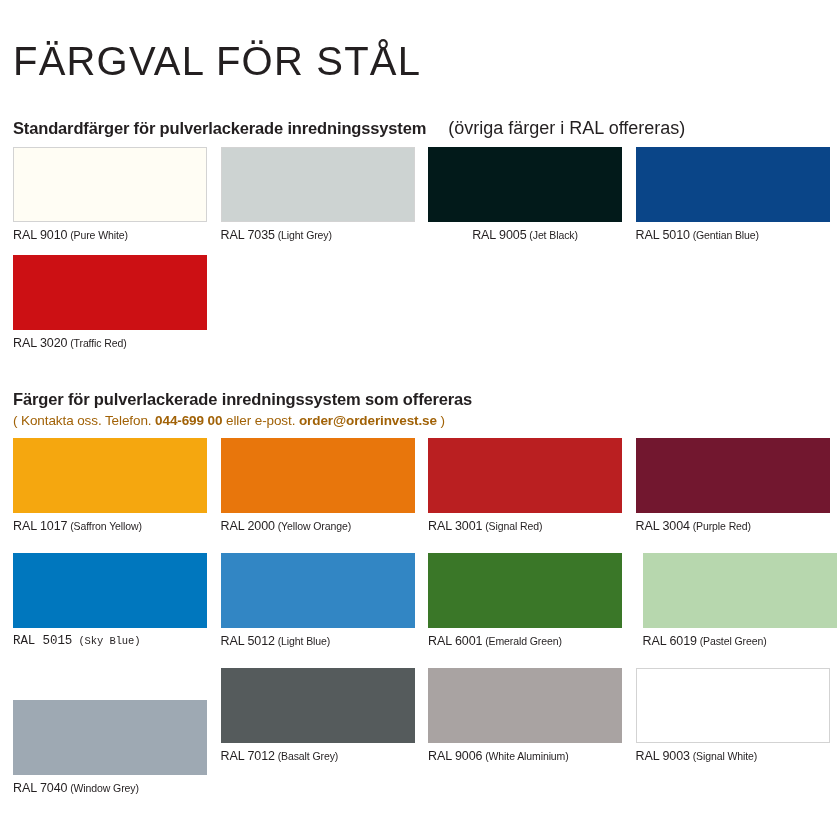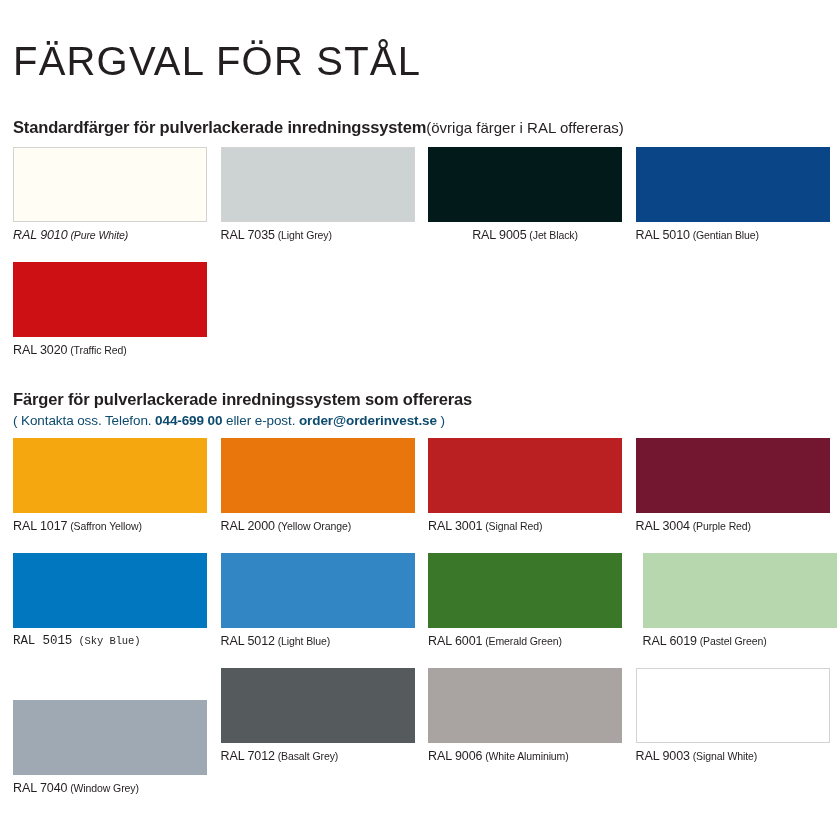--- a/index.html
+++ b/index.html
@@ -51,32 +51,33 @@
     top: 0;
     white-space: nowrap;
   }
   .section-heading {
     font-size: 16.5px;
     font-weight: bold;
     letter-spacing: -0.15px;
     color: #231f20;
   }
   .section-note {
-    font-size: 15px;
+    font-size: 18px;
     font-weight: normal;
     color: #231f20;
+    margin-left: 22px;
     letter-spacing: 0;
   }
   .section-subline {
     position: absolute;
     left: 13px;
     top: 23px;
     font-size: 13.5px;
     font-weight: normal;
-    color: #0c4a6e;
+    color: #a16207;
     white-space: nowrap;
     letter-spacing: -0.1px;
   }
   .section-subline b { font-weight: bold; }
 
   
   .swatch-grid {
     position: absolute;
     left: 0;
     width: 840px;
@@ -108,37 +109,37 @@
 
 <div class="page">
 
   <div class="page-title">FÄRGVAL FÖR STÅL</div>
 
   <div class="section" id="section-standard">
     <div class="section-heading-row">
       <span class="section-heading">Standardfärger för pulverlackerade inredningssystem</span><span class="section-note">(övriga färger i RAL offereras)</span>
     </div>
     <div class="swatch-grid" style="top: 29px;">
-        <div class="swatch" style="left: 13px; top: 0px; font-style: italic;">
+        <div class="swatch" style="left: 13px; top: 0px;">
           <div class="chip bordered" style="background: rgb(255, 253, 244);"></div>
           <div class="swatch-label"><span class="ral-code">RAL 9010</span><span class="ral-name"> (Pure White)</span></div>
         </div>
         <div class="swatch" style="left: 220.5px; top: 0px;">
           <div class="chip bordered" style="background: rgb(205, 211, 210);"></div>
           <div class="swatch-label"><span class="ral-code">RAL 7035</span><span class="ral-name"> (Light Grey)</span></div>
         </div>
         <div class="swatch" style="left: 428px; top: 0px; text-align: center;">
           <div class="chip" style="background: rgb(2, 26, 26);"></div>
           <div class="swatch-label"><span class="ral-code">RAL 9005</span><span class="ral-name"> (Jet Black)</span></div>
         </div>
         <div class="swatch" style="left: 635.5px; top: 0px;">
           <div class="chip" style="background: rgb(10, 69, 136);"></div>
           <div class="swatch-label"><span class="ral-code">RAL 5010</span><span class="ral-name"> (Gentian Blue)</span></div>
         </div>
-        <div class="swatch" style="left: 13px; top: 115px;">
+        <div class="swatch" style="left: 13px; top: 108px;">
           <div class="chip" style="background: rgb(204, 16, 20);"></div>
           <div class="swatch-label"><span class="ral-code">RAL 3020</span><span class="ral-name"> (Traffic Red)</span></div>
         </div>
       </div>
   </div>
 
   <div class="section" id="section-offered">
     <div class="section-heading-row">
       <span class="section-heading">Färger för pulverlackerade inredningssystem som offereras</span>
     </div>

